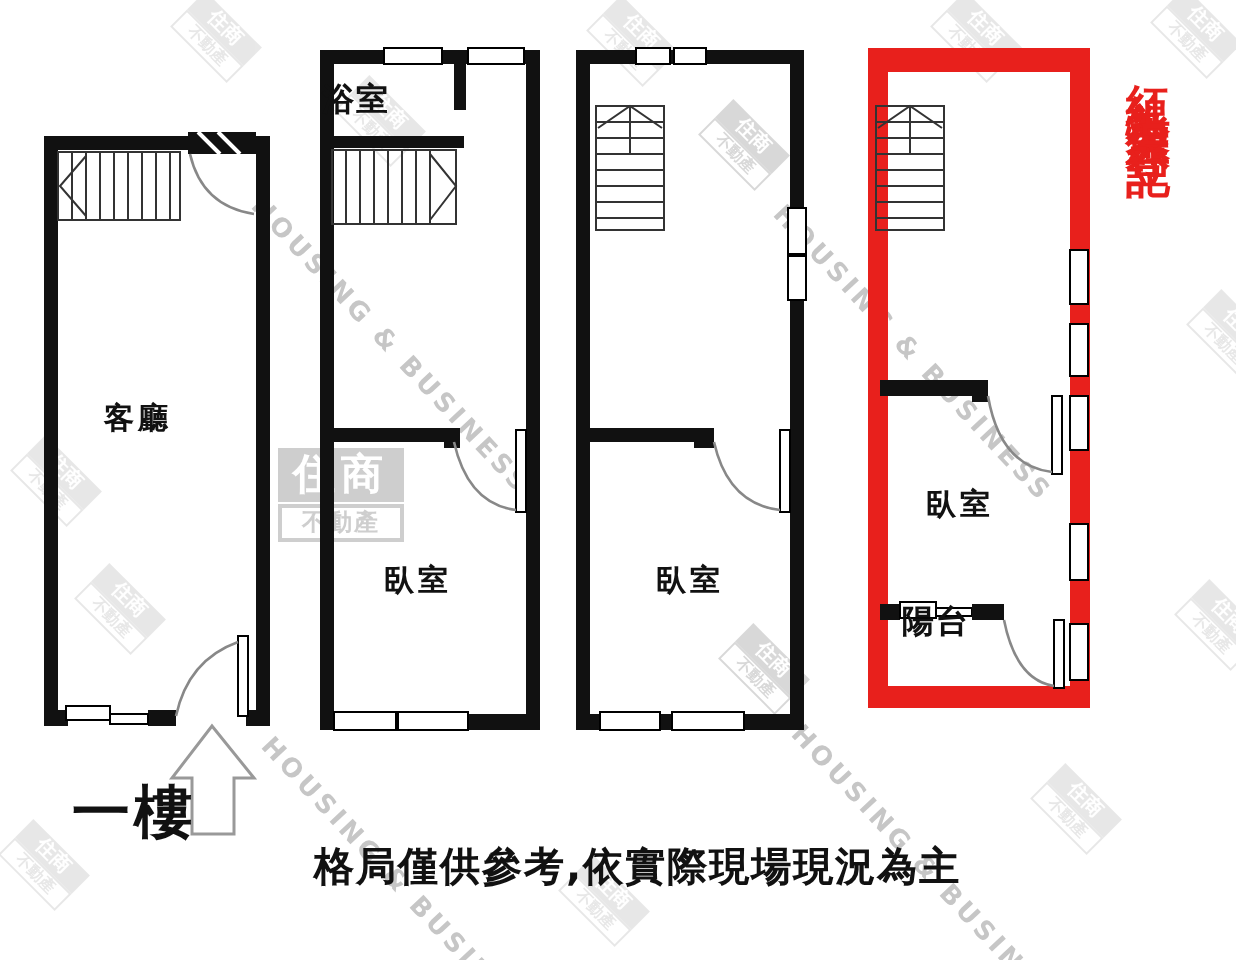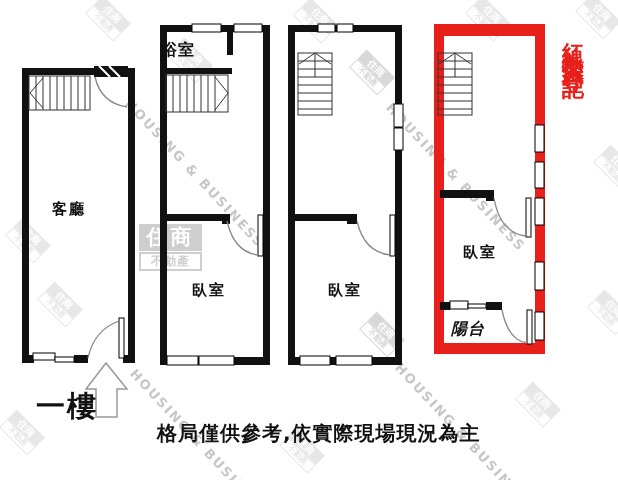--- a/index.html
+++ b/index.html
@@ -238,21 +238,21 @@
     </g>
   </svg>
 
   <div class="layer" id="label-layer">
 
     <div class="abs room-label" style="left:52px;top:200px;">客廳</div>
     <div class="abs room-label-sm" style="left:161px;top:40px;">浴室</div>
     <div class="abs room-label" style="left:192px;top:281px;">臥室</div>
     <div class="abs room-label" style="left:328px;top:281px;">臥室</div>
     <div class="abs room-label" style="left:463px;top:243px;">臥室</div>
-    <div class="abs room-label-sm" style="left:451px;top:319px;font-style:italic;">陽台</div>
+    <div class="abs room-label-sm" style="left:451px;top:301px;">陽台</div>
 
     <div class="abs floor-label" style="left:36px;top:387px;">一樓</div>
 
     <div class="abs red-note" style="left:558px;top:24px;height:210px;">紅線為未保存登記</div>
 
     <div class="abs disclaimer" style="left:157px;top:420px;">格局僅供參考,依實際現場現況為主</div>
   </div>
 
 </div>
 

